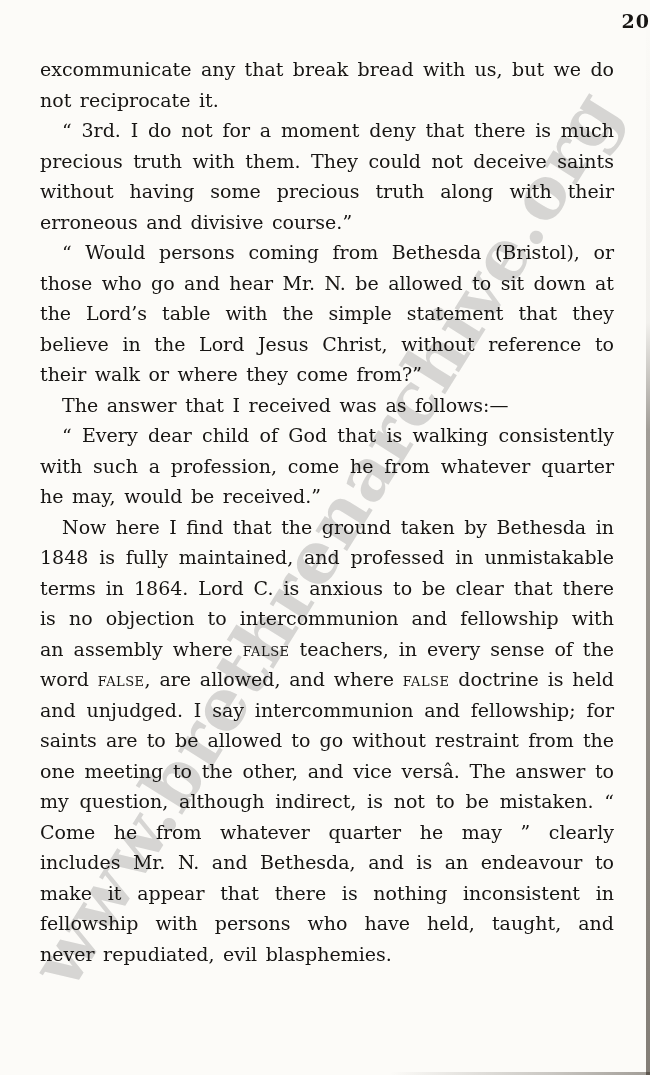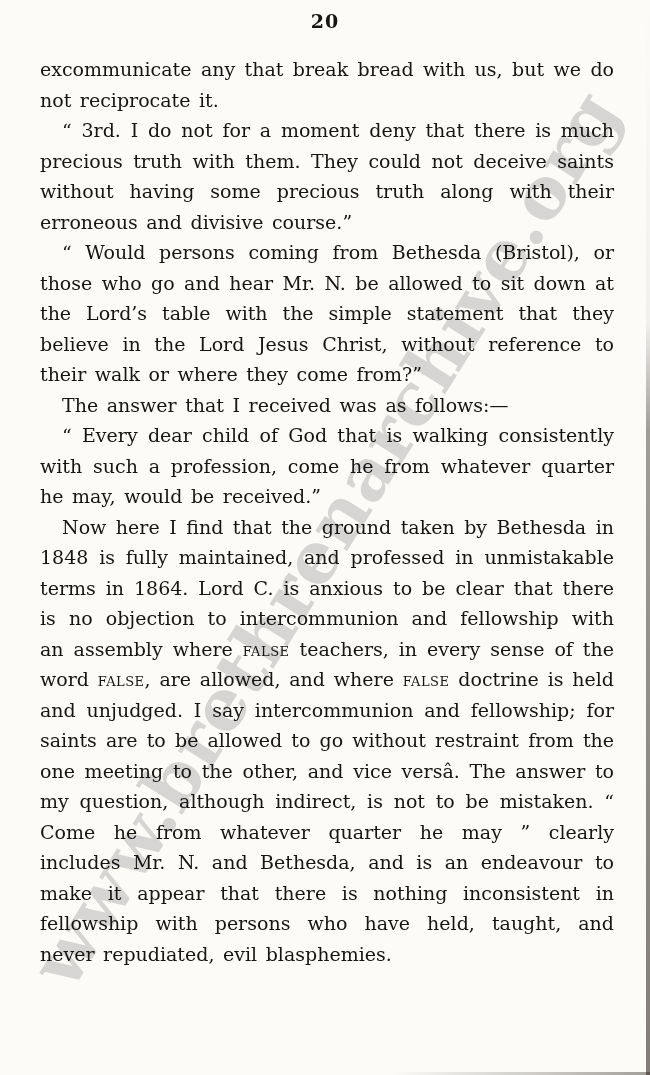--- a/index.html
+++ b/index.html
@@ -15,21 +15,21 @@
     background: #fcfbf8;
     overflow: hidden;
     font-family: "DejaVu Serif", "Liberation Serif", serif;
     color: #171513;
   }
   .page-number {
     position: absolute;
     top: 10px;
     left: 0;
     width: 100%;
-    text-align: center;
+    text-align: right;
     font-size: 19px;
     font-weight: bold;
     letter-spacing: 1px;
     z-index: 3;
   }
   .page-body {
     position: absolute;
     top: 54px;
     left: 34px;
     right: 36px;

